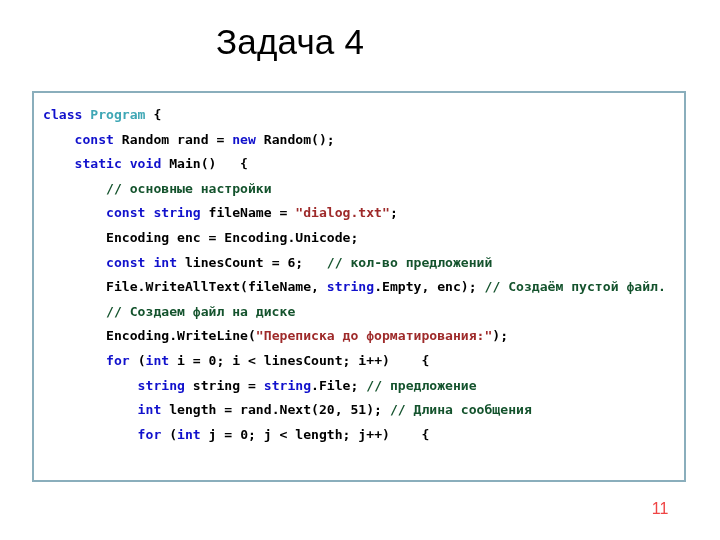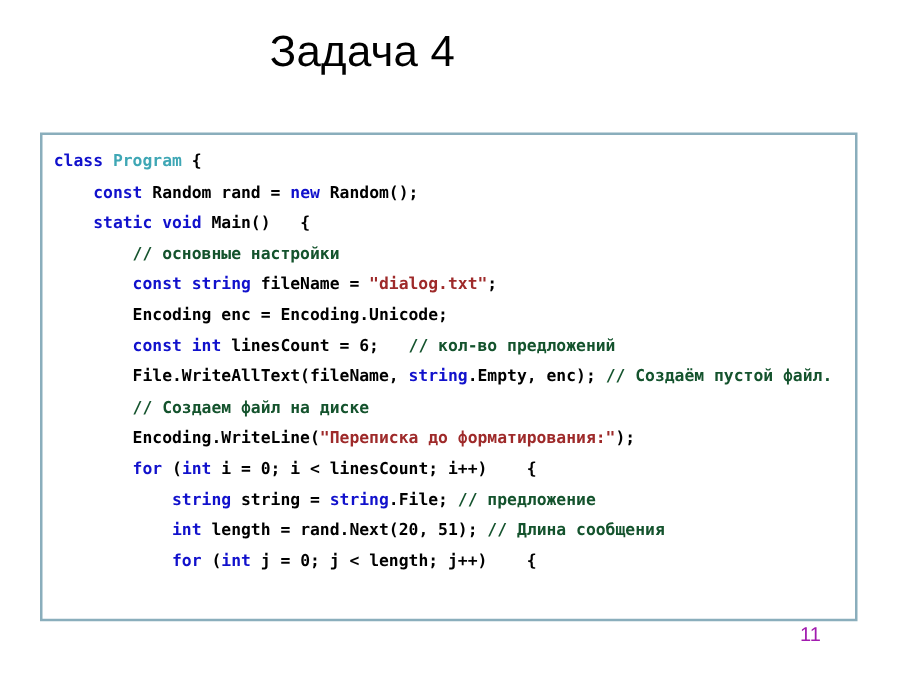--- a/index.html
+++ b/index.html
@@ -41,21 +41,20 @@
     position: absolute;
     left: 32px;
     top: 91px;
     width: 654px;
     height: 391px;
     box-sizing: border-box;
     border: 2px solid #8aaebc;
     background: #ffffff;
     padding: 10px 8px 8px 9px;
     overflow: hidden;
-    margin-top: 15px;
   }
 
   #code-listing {
     font-family: "DejaVu Sans Mono", "Liberation Mono", monospace;
     font-size: 13.1px;
     line-height: 24.6px;
     color: #000000;
     white-space: normal;
     word-break: normal;
   }
@@ -70,23 +69,24 @@
   .tok-str  { color: #9e2a2a; font-weight: 700; }
   .tok-com  { color: #14532d; font-weight: 700; }
   .tok-pln  { color: #000000; font-weight: 700; }
 
   
   #page-number {
     position: absolute;
     left: 640px;
     top: 500px;
     width: 40px;
+    text-align: center;
     font-family: "Liberation Sans", sans-serif;
     font-size: 16px;
-    color: #a21caf;
+    color: #ef4444;
   }
 </style>
 </head>
 <body>
 
 <div id="slide">
 
   <div id="slide-title">Задача 4</div>
 
   <div id="code-box">

